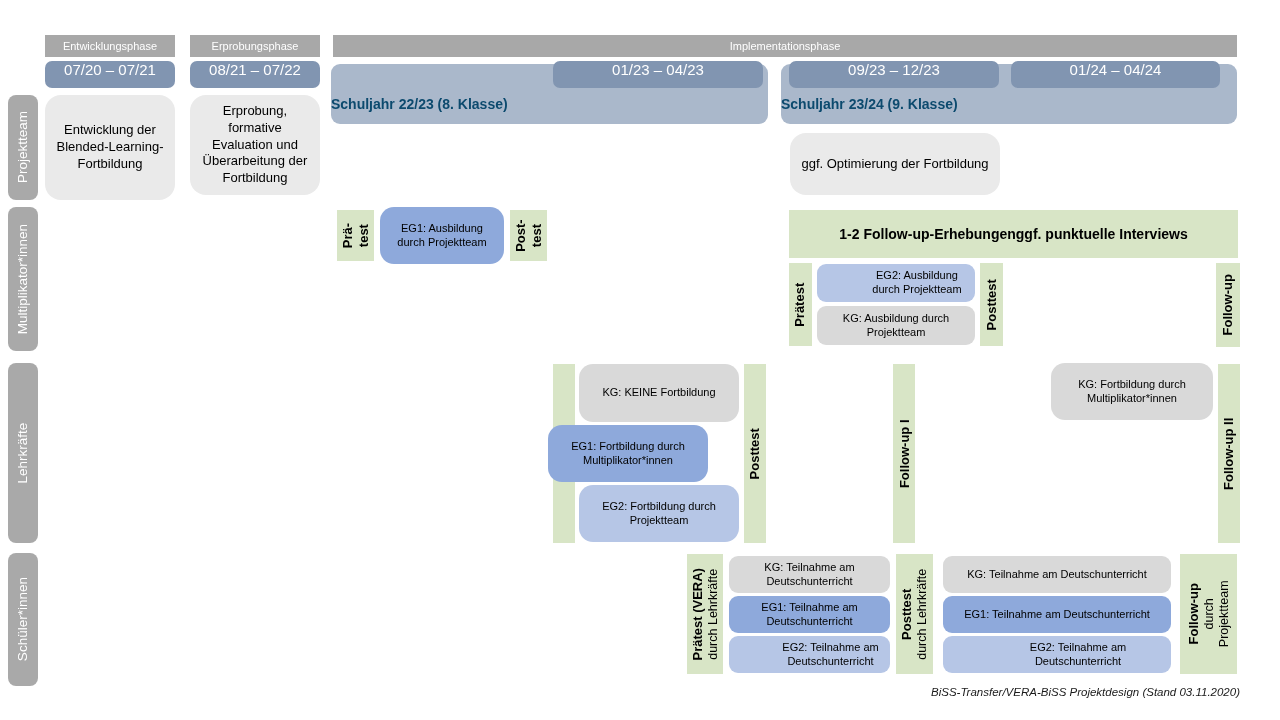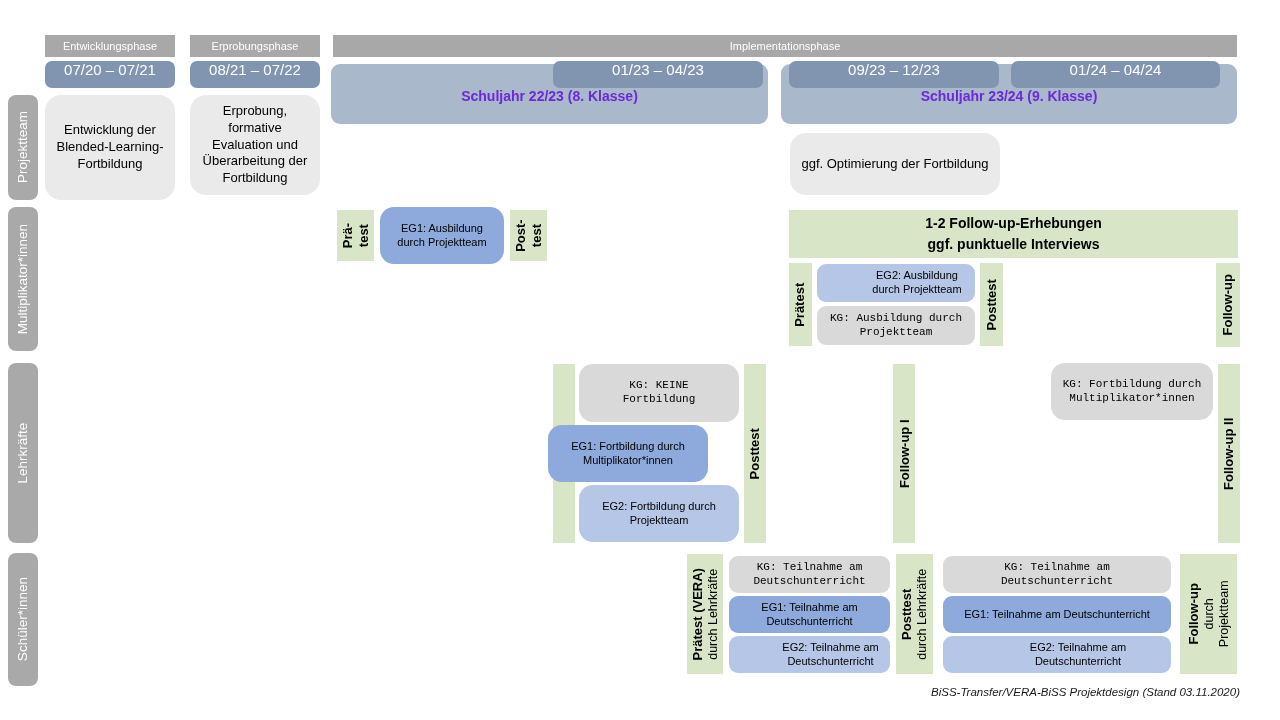--- a/index.html
+++ b/index.html
@@ -13,44 +13,44 @@
   .phase-bar {
     background:var(--phase-gray,#a8a8a8); color:#fff; font-size:11px;
     display:flex; align-items:center; justify-content:center;
   }
   .date-bar {
     background:var(--date-blue,#8195b1); color:#fff; font-size:15px;
     border-radius:7px; display:flex; justify-content:center;
     z-index:2;
   }
   .year-bar {
-    background:var(--year-blue,#aab8cb); color:#6d28d9; font-weight:bold; font-size:14px;
-    border-radius:9px; display:flex; align-items:flex-end; justify-content:center;
-    padding-bottom:20px; z-index:1;
+    background:var(--year-blue,#aab8cb); color:#0c4a6e; font-weight:bold; font-size:14px;
+    border-radius:9px; display:flex; align-items:flex-end; justify-content:flex-start;
+    padding-bottom:12px; z-index:1;
   }
   .row-label {
     background:var(--label-gray,#a9a9a9); color:#fff; border-radius:8px; font-size:13.5px;
   }
   .soft-box {
     background:var(--box-gray,#eaeaea); border-radius:16px; font-size:13px;
     display:flex; align-items:center; justify-content:center; text-align:center;
     padding:6px 10px; line-height:1.3;
   }
   .cell {
     border-radius:9px; font-size:11px; display:flex; align-items:center;
     justify-content:center; text-align:center; line-height:1.25; padding:2px 6px;
   }
   .r14 { border-radius:14px; }
-  .kg  { background:var(--kg-gray,#d9d9d9);font-family:Liberation Mono, monospace; }
+  .kg  { background:var(--kg-gray,#d9d9d9); }
   .eg1 { background:var(--eg1-blue,#8ea9db); }
   .eg2 { background:var(--eg2-blue,#b6c6e6);padding-left:48px; }
   .green { background:var(--green,#d8e5c6); }
   .gbig {
     font-weight:bold; font-size:14px; line-height:1.5;
-    display:flex; flex-direction:column; align-items:center; justify-content:center;
+    display:flex; flex-direction:row; align-items:center; justify-content:center;
     text-align:center;
   }
   .vwrap { position:absolute; inset:0; display:flex; align-items:center; justify-content:center; }
   .vtext { transform:rotate(-90deg); white-space:nowrap; text-align:center; }
   .vtext .ln { display:block; line-height:1.2; }
   .vbold { font-weight:bold; font-size:13px; }
   .vreg  { font-weight:normal; font-size:12.5px; }
   .caption {
     font-style:italic; font-size:11.5px; color:#1a1a1a; text-align:right;
   }

